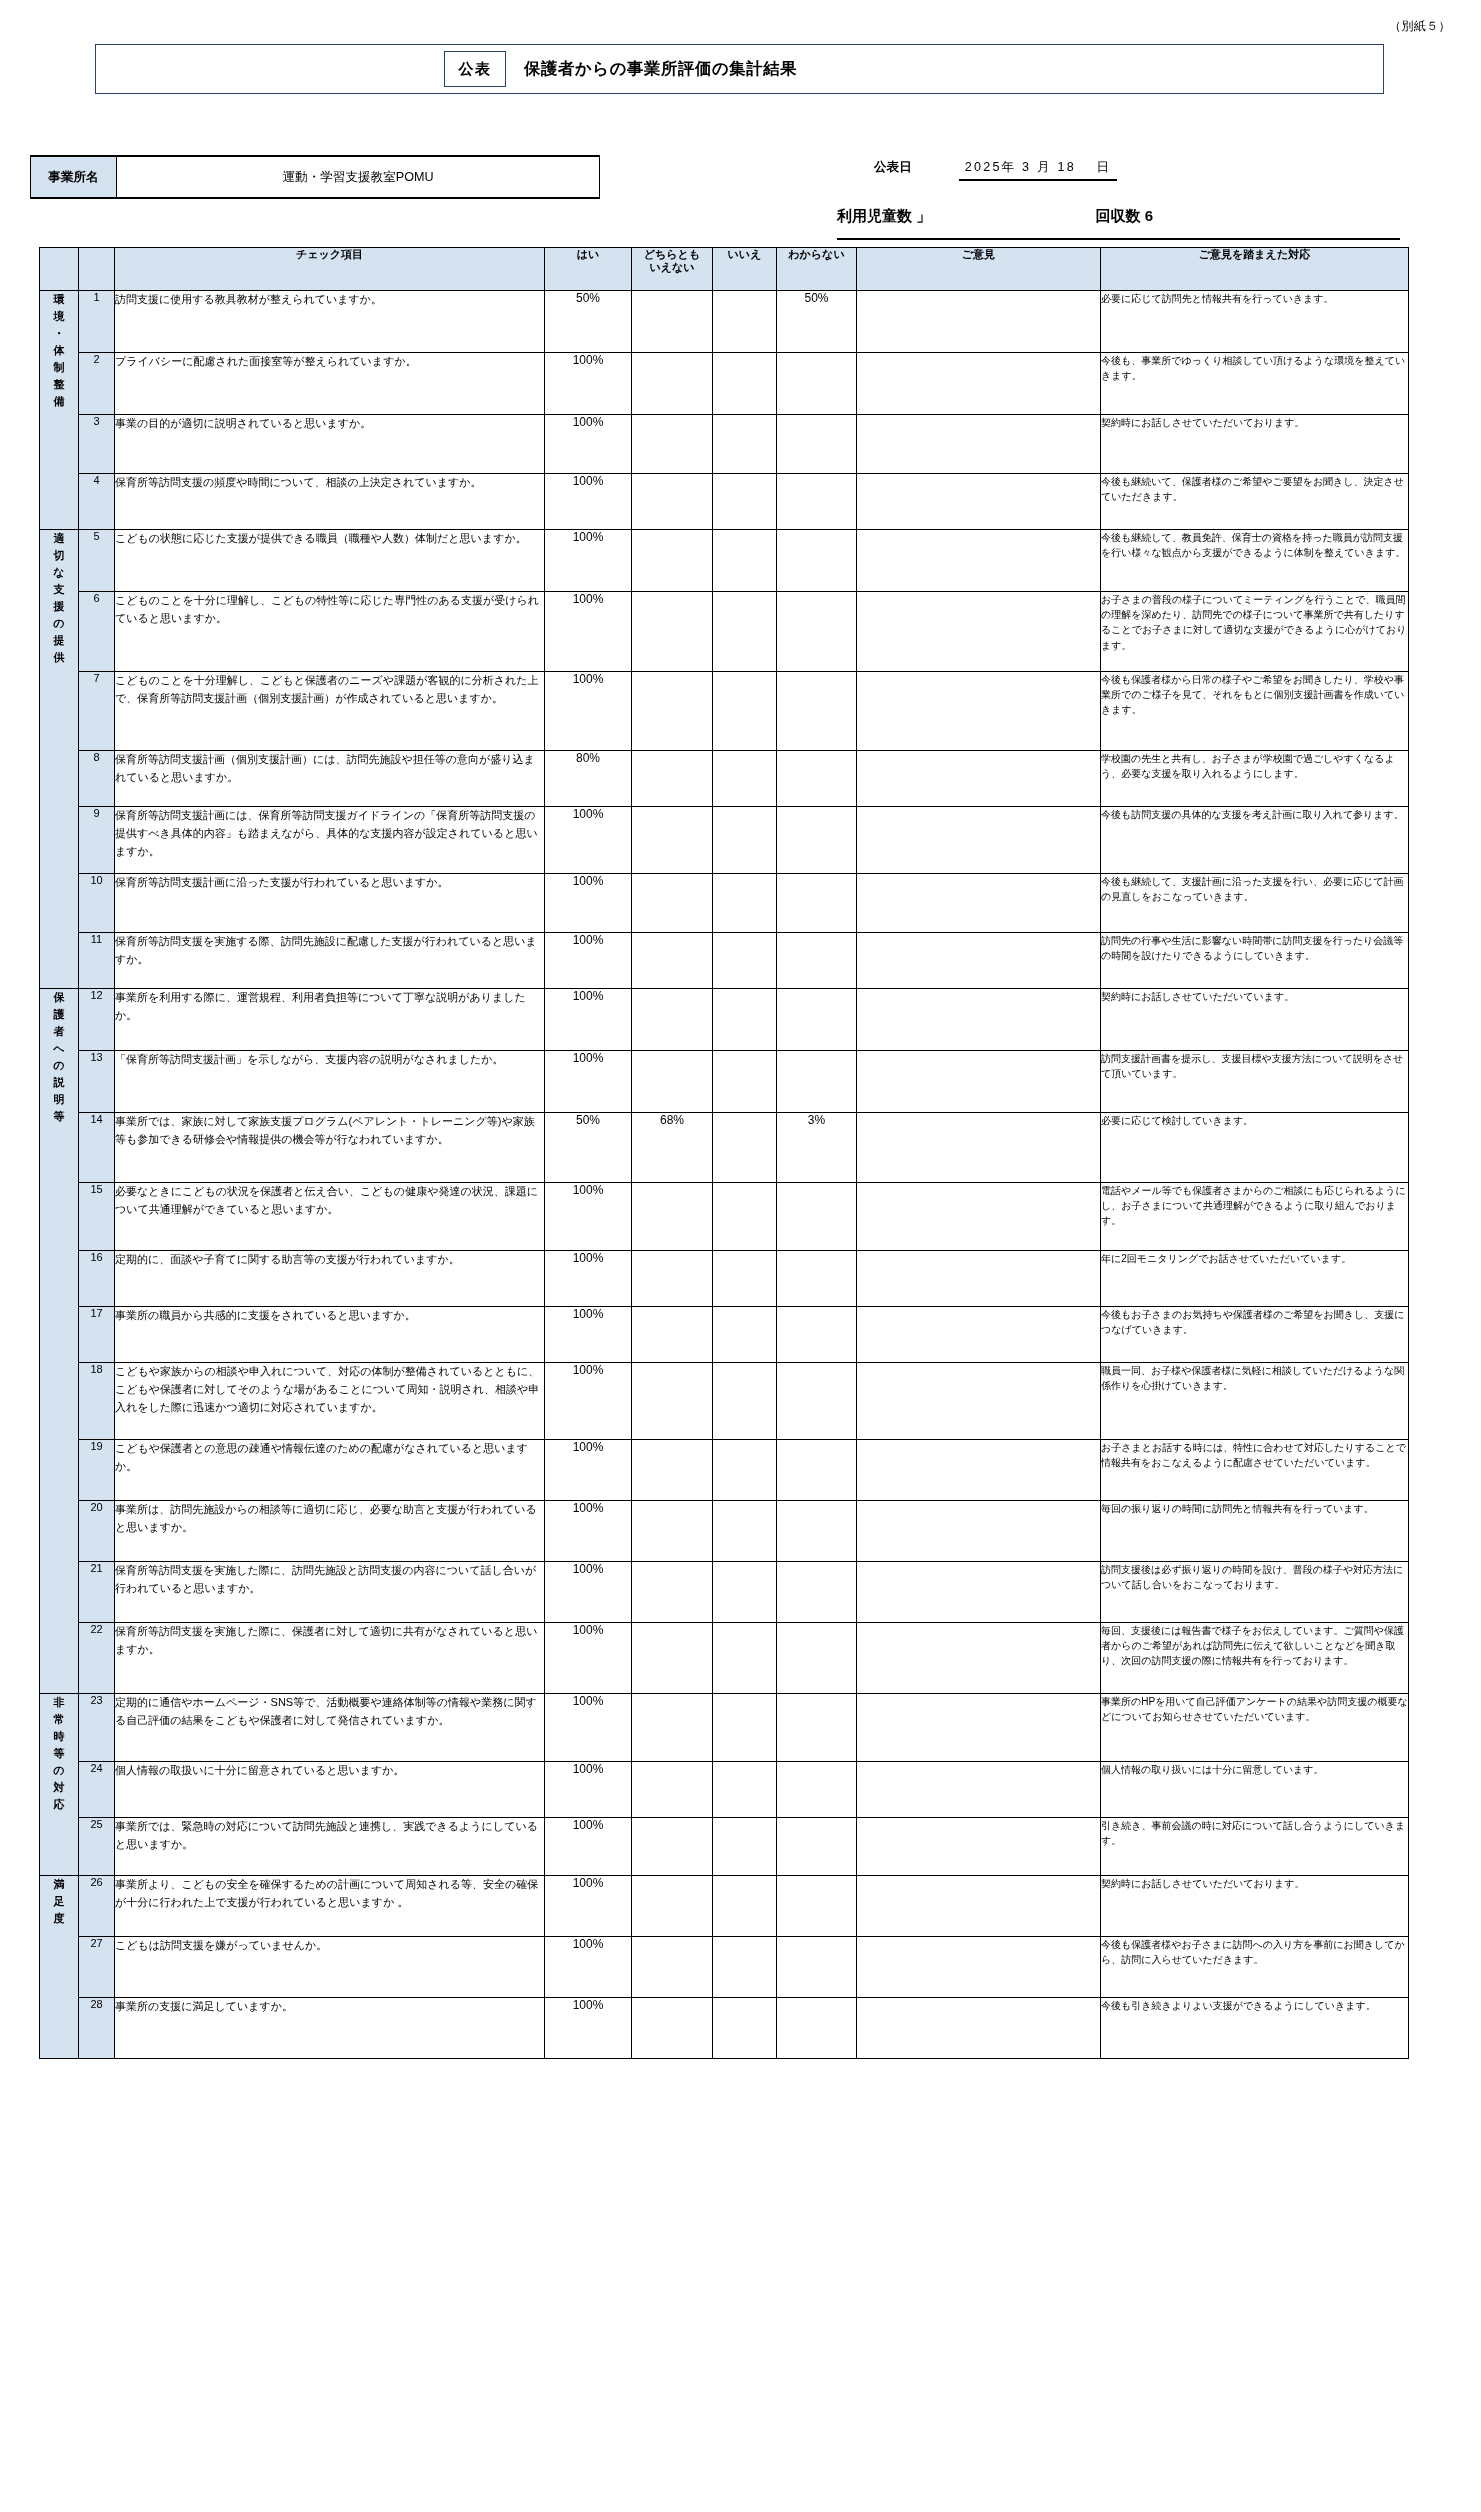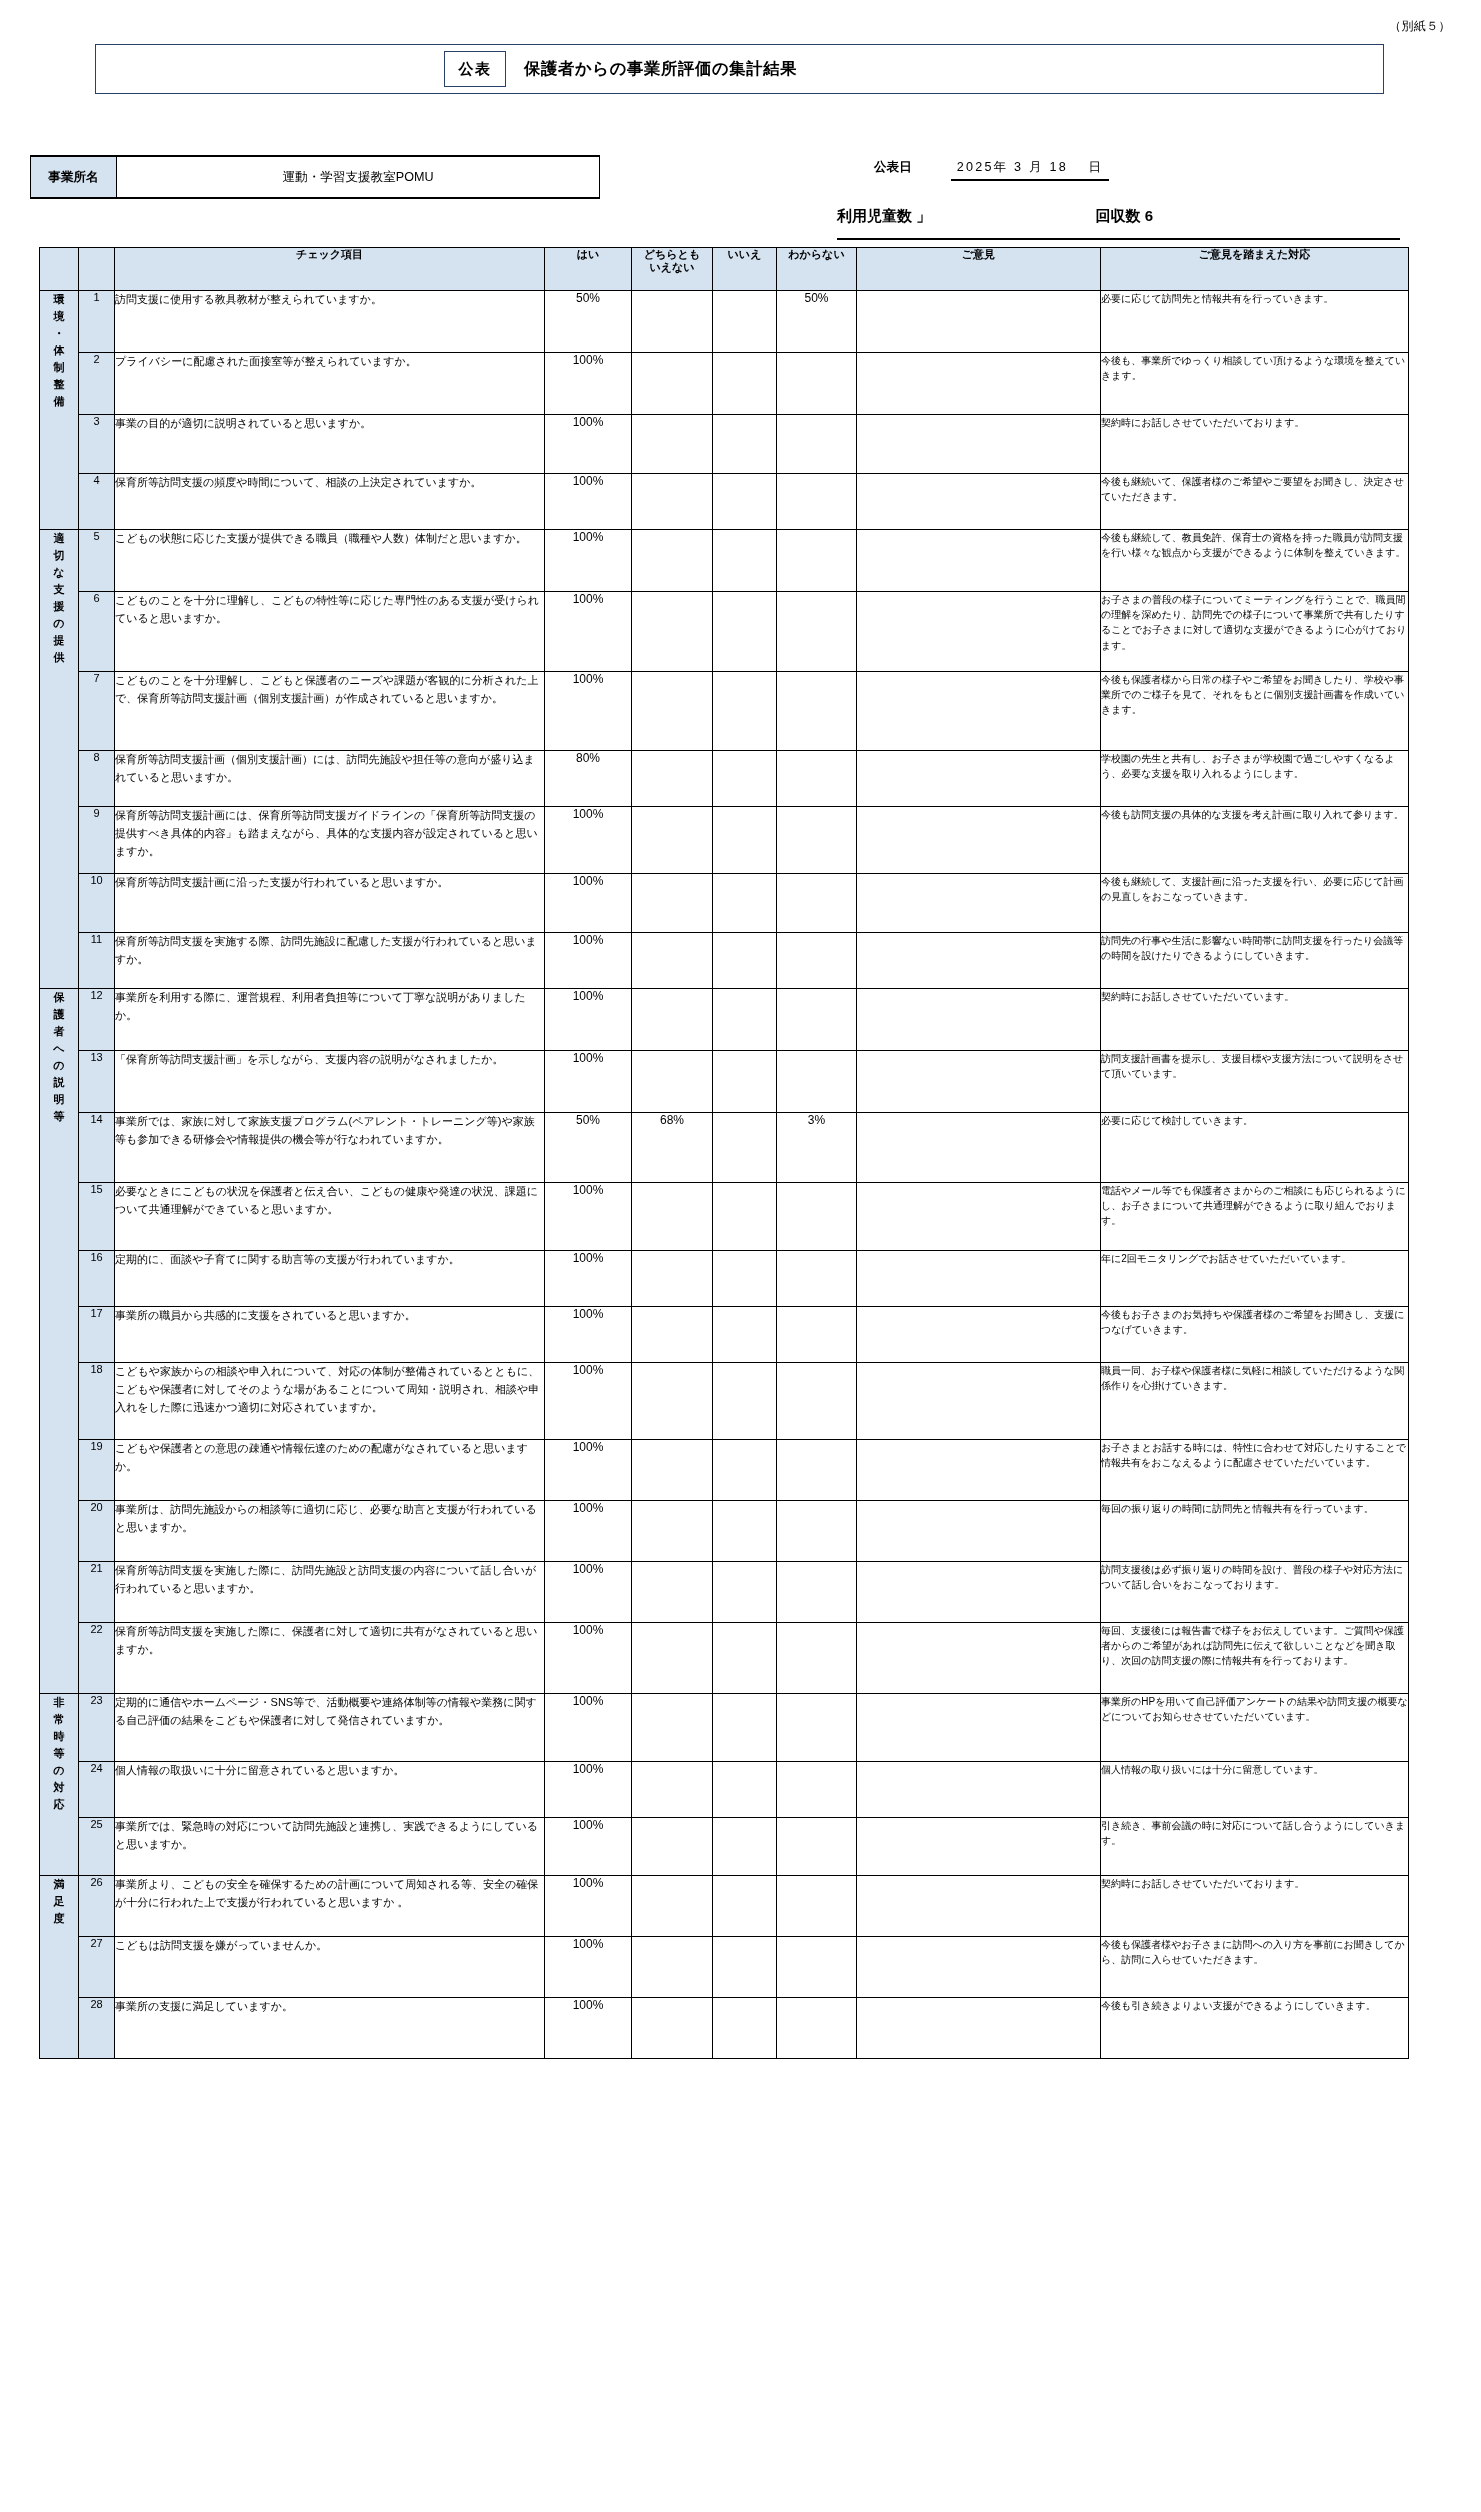--- a/index.html
+++ b/index.html
@@ -47,21 +47,21 @@
     font-size:12.6px;font-weight:bold;box-sizing:border-box;
   }
   .office-value{
     flex:1;border-right:0.7px solid #000;
     display:flex;align-items:center;justify-content:center;
     font-size:12.6px;box-sizing:border-box;
   }
 
   .pub-date{
     position:absolute;left:874px;top:159px;
-    font-size:12.6px;display:flex;align-items:baseline;gap:0;
+    font-size:12.6px;display:flex;align-items:baseline;gap:8px;
   }
   .pub-date .lbl{font-weight:bold;}
   .pub-date .val{
     display:inline-block;margin-left:39px;
     border-bottom:2.2px solid #000;padding:0 6px 3px 6px;
     letter-spacing:2.2px;
   }
   .counts{
     position:absolute;left:837px;top:207px;width:563px;
     font-size:15px;

